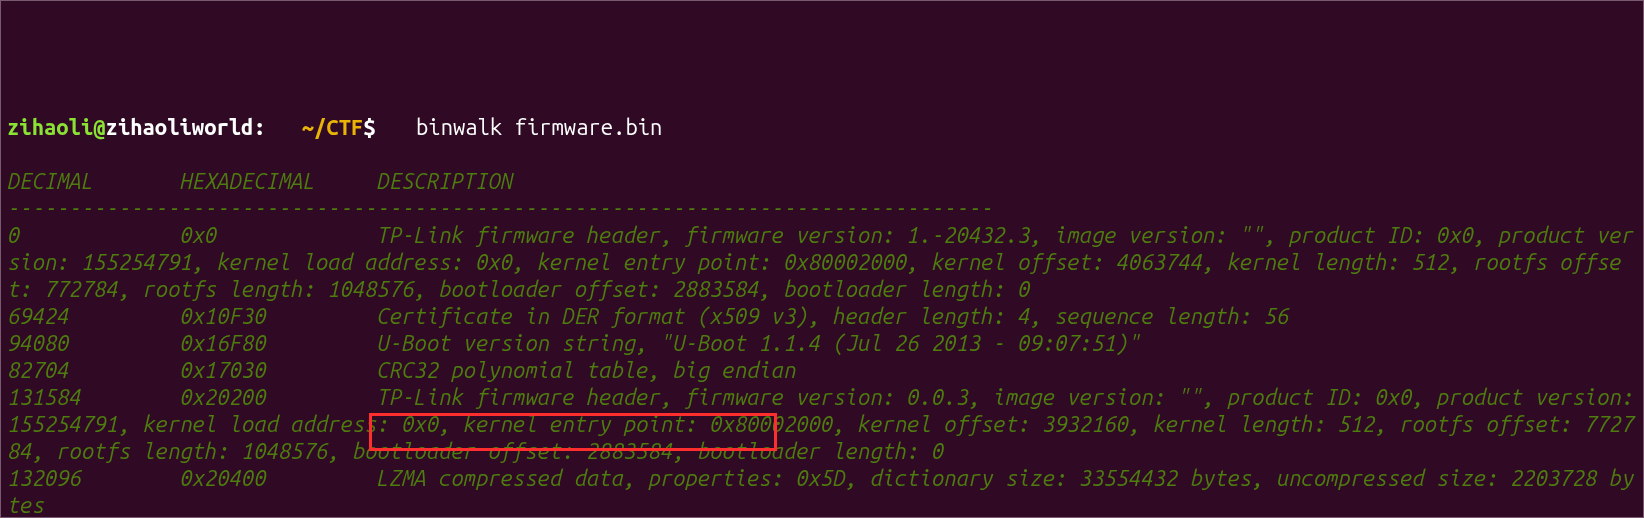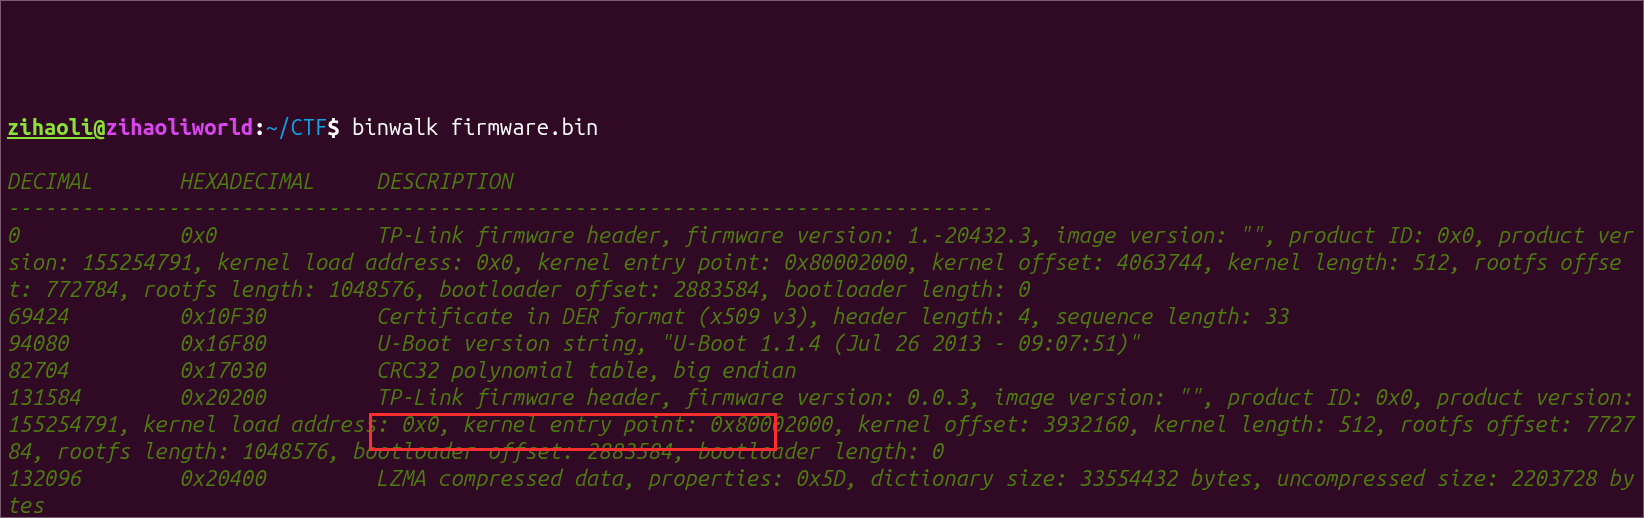--- a/index.html
+++ b/index.html
@@ -10,46 +10,46 @@
     font-size:22px;
     line-height:27px;
     color:#ffffff;
     white-space:pre-wrap;
     word-break:break-all;
     padding:4px 6px;
     position:relative;
     border:1px solid #7a5a6e;
   }
   .term { display:block; }
-  .user { color:#8ae234; font-weight:bold;text-decoration:underline; }
-  .host { color:#d946ef; font-weight:bold;margin-top:29px; }
+  .user { color:#8ae234; font-weight:bold; }
+  .host { color:#ffffff; font-weight:bold;margin-top:29px; }
   .colon{ color:#ffffff; font-weight:bold; }
-  .path { color:#0ea5e9; font-weight:normal; }
+  .path { color:#eab308; font-weight:bold;margin-left:36px; }
   .dollar{ color:#ffffff; font-weight:bold; }
-  .cmd  { color:#ffffff; }
+  .cmd  { color:#ffffff;margin-left:28px; }
   .out  { color:#4d7c0f;font-style:italic; }
   .highlight-box {
     position:absolute;
     border:3px solid #ff2e2e;
     pointer-events:none;
   }
   
   .hl1 { left:368px; top:412px; width:408px; height:38px; }
 </style>
 </head>
 <body>
 
 
 
 <span class="term"><span class="user">zihaoli</span><span class="user">@</span><span class="host">zihaoliworld</span><span class="colon">:</span><span class="path">~/CTF</span><span class="dollar">$ </span><span class="cmd">binwalk firmware.bin</span>
 <span class="out"></span>
 <span class="out">DECIMAL       HEXADECIMAL     DESCRIPTION</span>
 <span class="out">--------------------------------------------------------------------------------</span>
 <span class="out">0             0x0             TP-Link firmware header, firmware version: 1.-20432.3, image version: "", product ID: 0x0, product version: 155254791, kernel load address: 0x0, kernel entry point: 0x80002000, kernel offset: 4063744, kernel length: 512, rootfs offset: 772784, rootfs length: 1048576, bootloader offset: 2883584, bootloader length: 0</span>
-<span class="out">69424         0x10F30         Certificate in DER format (x509 v3), header length: 4, sequence length: 33</span>
+<span class="out">69424         0x10F30         Certificate in DER format (x509 v3), header length: 4, sequence length: 56</span>
 <span class="out">94080         0x16F80         U-Boot version string, "U-Boot 1.1.4 (Jul 26 2013 - 09:07:51)"</span>
 <span class="out">82704         0x17030         CRC32 polynomial table, big endian</span>
 <span class="out">131584        0x20200         TP-Link firmware header, firmware version: 0.0.3, image version: "", product ID: 0x0, product version: 155254791, kernel load address: 0x0, kernel entry point: 0x80002000, kernel offset: 3932160, kernel length: 512, rootfs offset: 772784, rootfs length: 1048576, bootloader offset: 2883584, bootloader length: 0</span>
 <span class="out">132096        0x20400         LZMA compressed data, properties: 0x5D, dictionary size: 33554432 bytes, uncompressed size: 2203728 bytes</span>
 </span>
 
 <div class="highlight-box hl1"></div>
 
 
 

